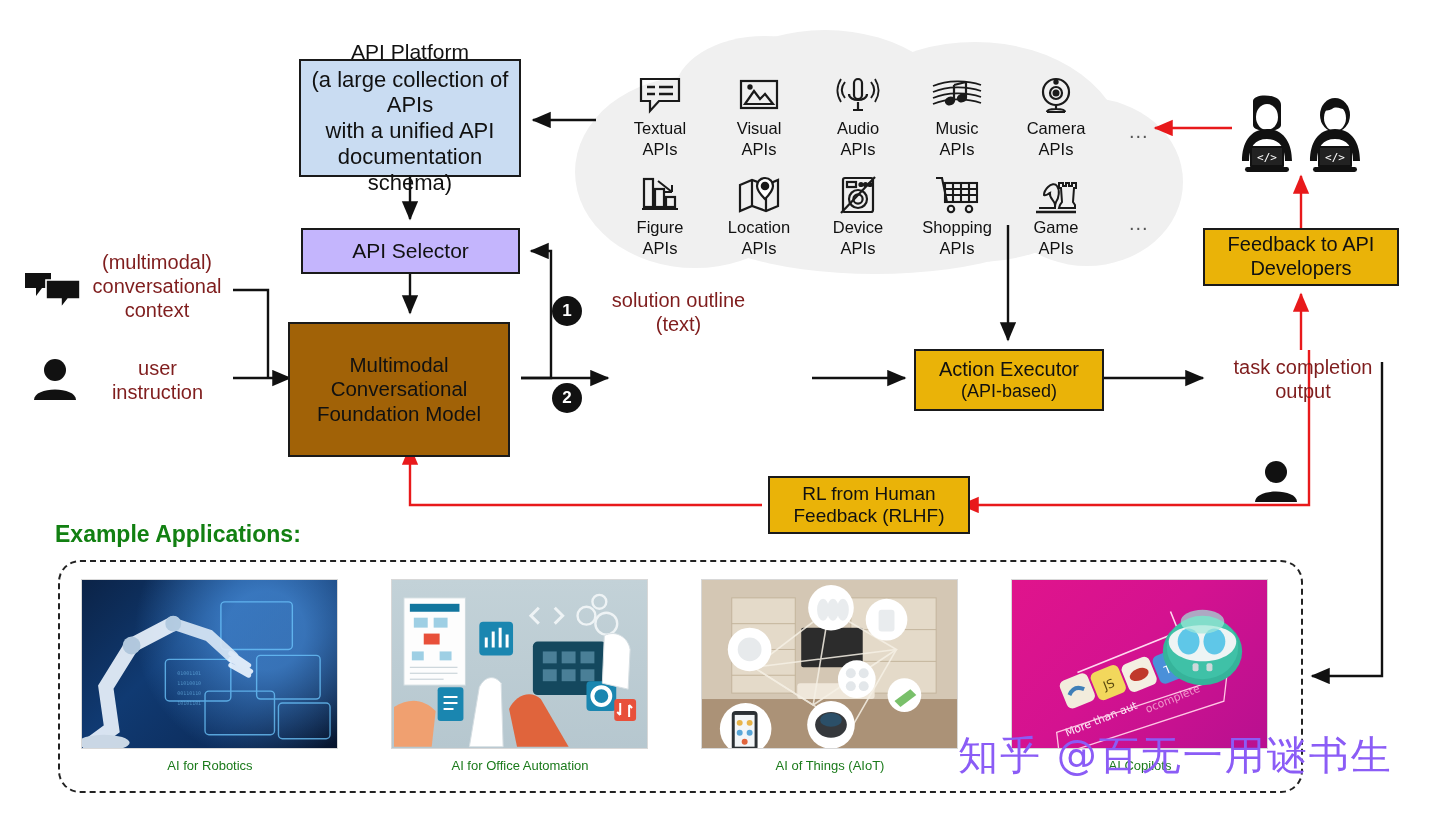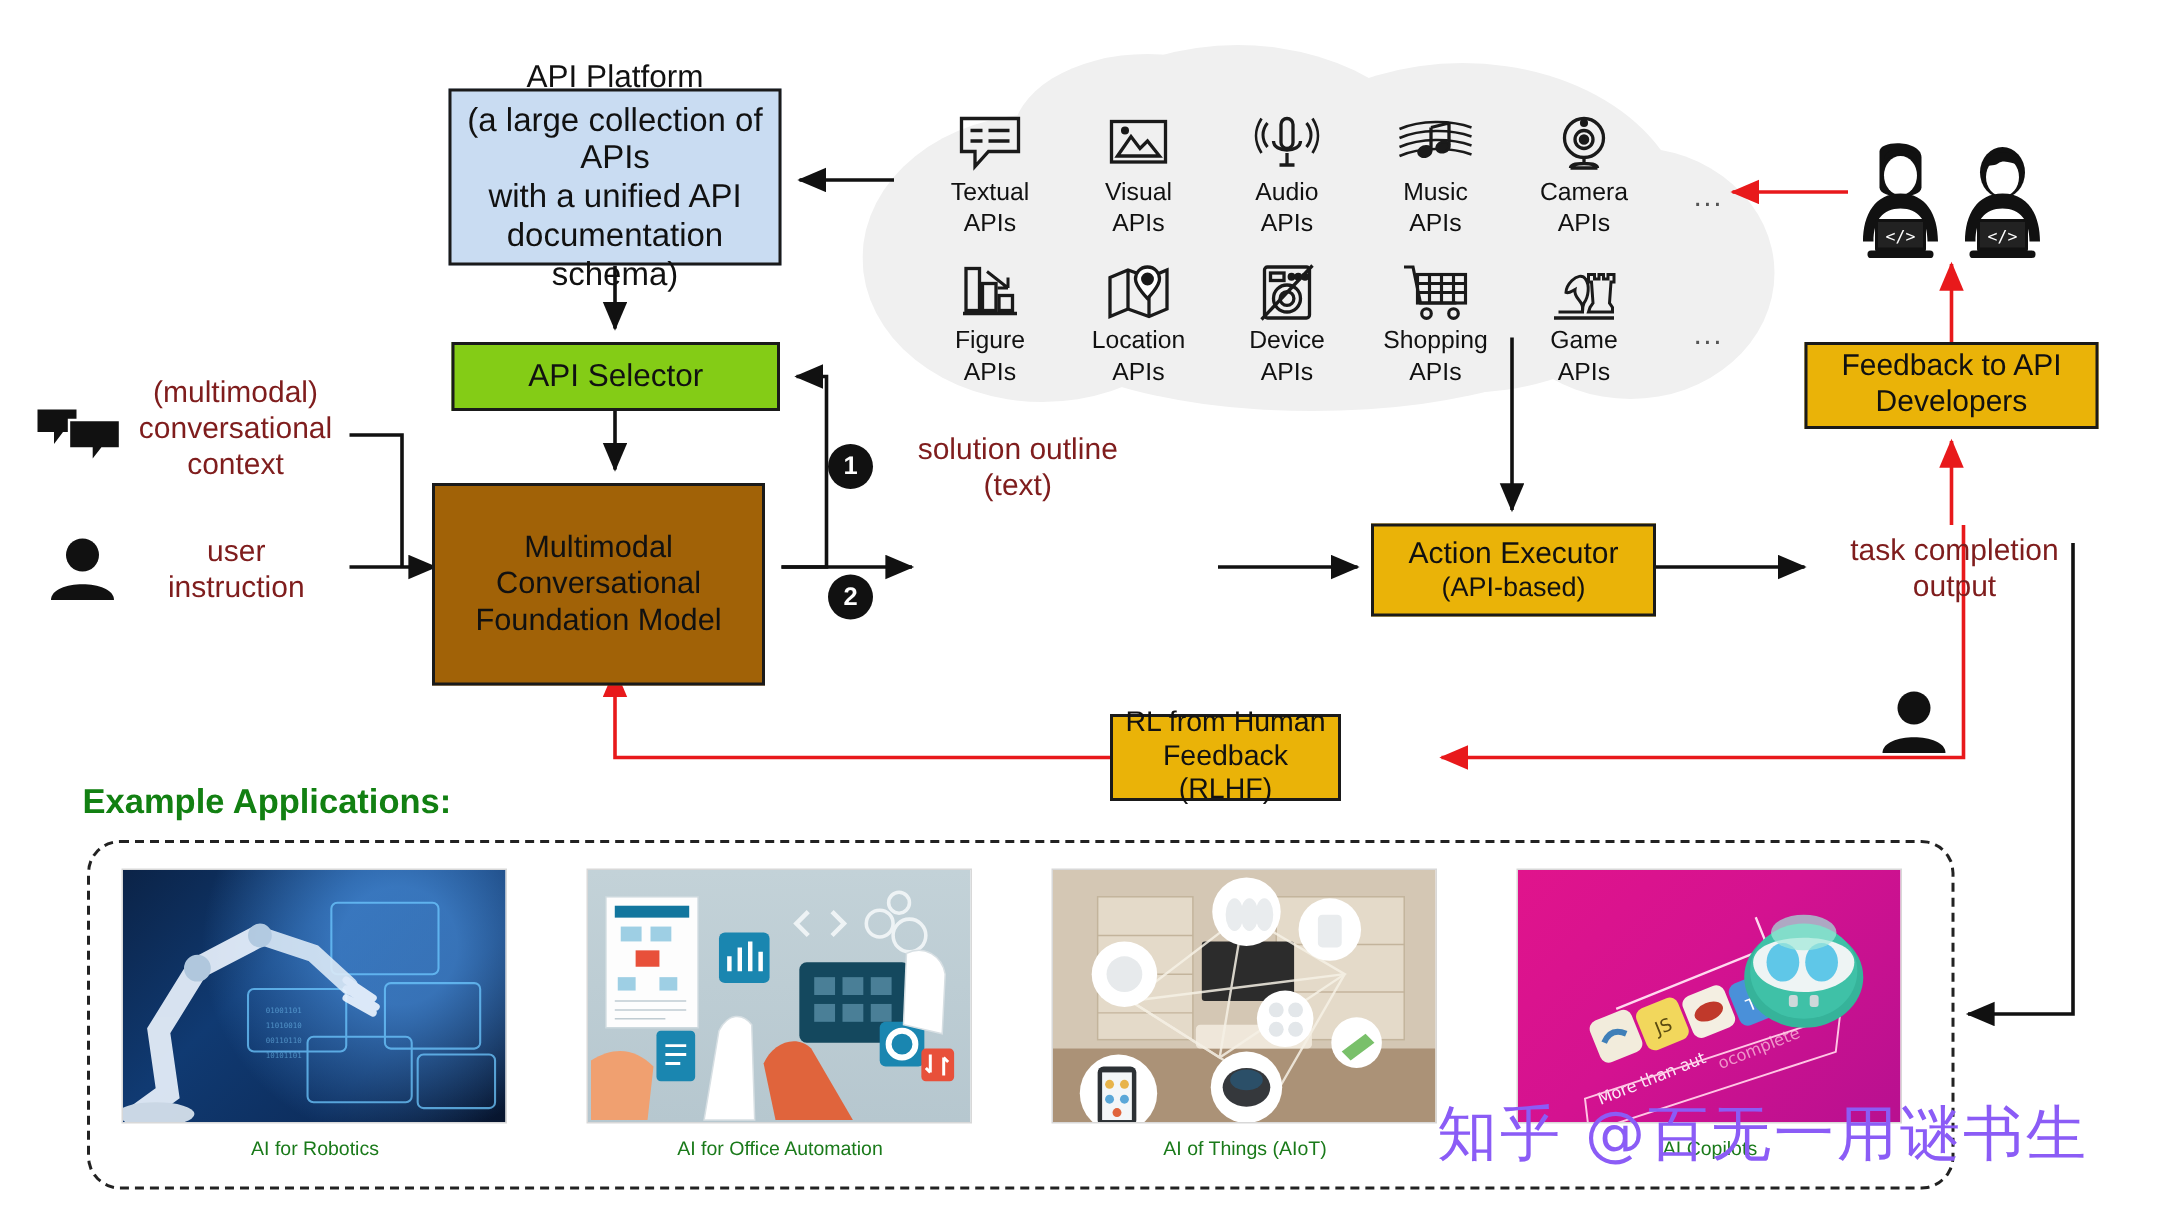--- a/index.html
+++ b/index.html
@@ -9,30 +9,30 @@
   .abs{position:absolute;}
   
   .box{position:absolute;border:2.5px solid #1a1a1a;box-sizing:border-box;
        display:flex;flex-direction:column;align-items:center;justify-content:center;
        text-align:center;line-height:1.18;background:#eab308;}
   .box .t1{font-size:21px;}
   .box .t2{font-size:17px;}
   #api-platform{left:299px;top:59px;width:222px;height:118px;background:#c9dcf2;}
   #api-platform .t1{font-size:21px;margin-bottom:2px;}
   #api-platform .t2{font-size:22px;}
-  #api-selector{left:301px;top:228px;width:219px;height:46px;background:#84cc16;}
+  #api-selector{left:301px;top:228px;width:219px;height:46px;background:#c4b5fd;}
   #api-selector .t1{font-size:21px;}
   #foundation-model{left:288px;top:322px;width:222px;height:135px;background:#a16207;}
   #foundation-model .t1{font-size:20.5px;}
   #action-executor{left:914px;top:349px;width:190px;height:62px;}
   #action-executor .t1{font-size:20px;}
   #action-executor .t2{font-size:18px;}
   #feedback-box{left:1203px;top:228px;width:196px;height:58px;}
   #feedback-box .t1{font-size:20px;}
-  #rlhf-box{left:740px;top:476px;width:154px;height:58px;}
+  #rlhf-box{left:768px;top:476px;width:202px;height:58px;}
   #rlhf-box .t1{font-size:19px;}
   
   .lbl{position:absolute;text-align:center;line-height:1.2;font-size:20px;color:#7f1d1d;}
   
   #cloud{position:absolute;left:575px;top:22px;width:610px;height:252px;}
   
   .api-grid{position:absolute;left:612px;top:72px;width:500px;height:180px;}
   .api-item{position:absolute;width:96px;text-align:center;}
   .api-item .ico{height:44px;display:flex;align-items:flex-end;justify-content:center;}
   .api-item .nm{font-size:16.5px;line-height:1.12;color:#111;margin-top:3px;}

